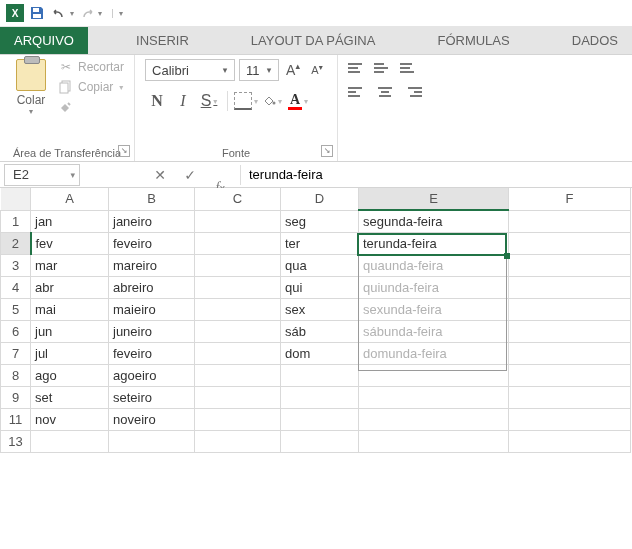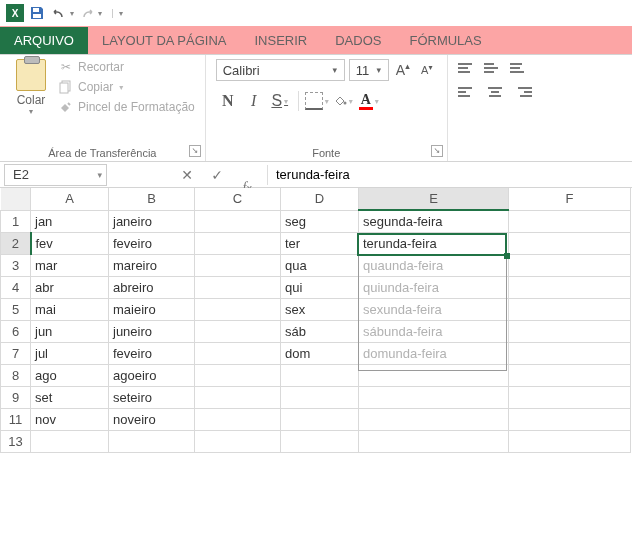--- a/index.html
+++ b/index.html
@@ -6,21 +6,21 @@
   body { background: #fff; width: 632px; height: 549px; overflow: hidden; position: relative; color: #444; }
 
   
   .qat { display: flex; align-items: center; gap: 4px; padding: 3px 6px; height: 26px; background: #fff; }
   .qat-logo { width: 18px; height: 18px; background: #217346; color:#fff; display:flex; align-items:center; justify-content:center; font-size:10px; font-weight:bold; }
   .qat-item { width: 18px; height: 18px; display: flex; align-items:center; justify-content:center; color:#666; }
   .qat-item.disabled { color:#bbb; }
   .qat-dd { font-size: 8px; color:#888; margin-left:-2px; }
 
   
-  .tabs { display: flex; align-items: flex-end; height: 28px; background: #fca5a5; font-size: 13px; }
+  .tabs { display: flex; align-items: flex-end; height: 28px; background: #e5e5e5; font-size: 13px; justify-content: space-between; }
   .tab { padding: 6px 14px; color: #636363; cursor: pointer; white-space: nowrap; }
   .tab.file { background: #217346; color: #fff; }
   .tab.active { color: #217346; border: 1px solid #d4d4d4; border-bottom: 1px solid #fff; position:relative; top:1px; background:#fff;}
   
   
   .ribbon { display: flex; border-top: 1px solid #d4d4d4; border-bottom: 1px solid #d4d4d4; background: #fff; height: 108px; }
   .group { border-right: 1px solid #e1e1e1; padding: 4px 10px 2px 10px; display:flex; flex-direction:column; justify-content:space-between; }
   .group-body { display:flex; }
   .group-label { text-align:center; font-size: 11px; color:#666; padding: 2px 0 0 0; position:relative;}
   .group-launcher { position:absolute; right:-6px; bottom:2px; width:12px; height:12px; border:1px solid #aaa; font-size:8px; line-height:10px; text-align:center; color:#777;}
@@ -32,21 +32,21 @@
   .paste-dd { font-size: 8px; color:#888;}
   
   .clip-list { display:flex; flex-direction:column; justify-content:flex-start; gap:4px; padding-left:6px; font-size:12px; color:#ababab;}
   .clip-row { display:flex; align-items:center; gap:4px; white-space:nowrap;}
   .clip-row .ic { width:16px; height:16px; display:flex; align-items:center; justify-content:center; }
   .dd-sm { font-size:8px; color:#bbb; margin-left:2px;}
   
   
   .font-top { display:flex; align-items:center; gap:4px; margin-bottom:8px;}
   .combo { border:1px solid #c7c7c7; height:22px; display:flex; align-items:center; padding: 0 2px 0 6px; font-size:13px; background:#fff;}
-  .combo.font { width:129px; justify-content:space-between;}
+  .combo.font { width:90px; justify-content:space-between;}
   .combo.size { width:40px; justify-content:space-between;}
   .combo-arrow { width:14px; text-align:center; color:#666; font-size:9px;}
   .aa-btn { width:20px; height:20px; display:flex; align-items:center; justify-content:center; color:#5b5b5b;}
   
   .font-bottom { display:flex; align-items:center; gap:2px;}
   .fmt-btn { width:24px; height:24px; display:flex; align-items:center; justify-content:center; color:#5b5b5b; font-family:"Times New Roman",serif;}
   .fmt-btn.bold { font-weight:bold;}
   .fmt-btn.italic { font-style:italic;}
   .fmt-btn.under { text-decoration: underline; position:relative;}
   .sep-v { width:1px; height:20px; background:#ddd; margin:0 4px;}
@@ -56,21 +56,21 @@
   .font-color-bar { width:14px; height:3px; background:#ff0000;}
   
   
   .align-group .group-body { flex-direction:column; gap:6px;}
   .align-row { display:flex; gap:4px;}
   .align-btn { width:22px; height:18px; display:flex; flex-direction:column; justify-content:center; gap:2px;}
   .align-btn span { display:block; height:2px; background:#777;}
   
   
   .fbar { display:flex; align-items:center; height:26px; border-bottom:1px solid #d4d4d4;}
-  .namebox { width:103px; border:1px solid #ccc; height:22px; margin:2px 0 2px 4px; display:flex; align-items:center; padding:0 4px 0 8px; font-size:13px; justify-content:space-between; background:#fff;}
+  .namebox { width:76px; border:1px solid #ccc; height:22px; margin:2px 0 2px 4px; display:flex; align-items:center; padding:0 4px 0 8px; font-size:13px; justify-content:space-between; background:#fff;}
   .namebox-arrow{ color:#888; font-size:9px;}
   .fbar-gap { width:60px;}
   .fbar-btns { display:flex; align-items:center; gap:10px; padding:0 10px; color:#777;}
   .fbar-btn { width:20px; text-align:center; font-size:14px;}
   .fx { font-style:italic; font-family:"Times New Roman",serif; font-size:14px;margin-top:27px;}
   .fbar-sep { width:1px; height:20px; background:#ddd;}
   .formula-input { flex:1; height:22px; border:none; padding:0 8px; font-size:13px; outline:none;}
   
   
   .grid-wrap { position:relative; }
@@ -121,24 +121,24 @@
     <svg width="16" height="16" viewBox="0 0 16 16">
         <path fill="none" stroke="#bcbcbc" stroke-width="1.5" d="M5 12a5 5 0 0 1 5-5h3m0 0-2-2m2 2-2 2"></path>
       </svg>
   </div>
   <span class="qat-dd">▾</span>
   <span class="qat-dd" style="margin-left:6px; border-left:1px solid #ccc; padding-left:6px;">▾</span>
 </div>
 
 <div class="tabs">
   <div class="tab file">ARQUIVO</div>
+  <div class="tab">INSERIR</div>
   <div class="tab">LAYOUT DA PÁGINA</div>
-  <div class="tab">INSERIR</div>
+  <div class="tab">FÓRMULAS</div>
   <div class="tab">DADOS</div>
-  <div class="tab">FÓRMULAS</div>
 </div>
 
 <div class="ribbon">
 
   <div class="group">
     <div class="group-body">
       <div class="paste-big">
         <div class="paste-icon"></div>
         <div class="paste-label">Colar</div>
         <div class="paste-dd">▾</div>
@@ -158,21 +158,20 @@
           <span>Copiar</span>
           <span class="dd-sm">▾</span>
         </div>
         <div class="clip-row">
           <span class="ic">
             <svg width="14" height="14" viewBox="0 0 14 14">
                 <path d="M2 8l4-4 4 4-4 4z" fill="#bcbcbc"></path>
                 <path d="M9 3l2 2" stroke="#bcbcbc" stroke-width="2"></path>
               </svg>
           </span>
-          <span>Pincel de Formatação</span>
         </div>
       </div>
     </div>
     <div class="group-label">
       <span>Área de Transferência</span>
       <span class="group-launcher">↘</span>
     </div>
   </div>
 
   <div class="group">

